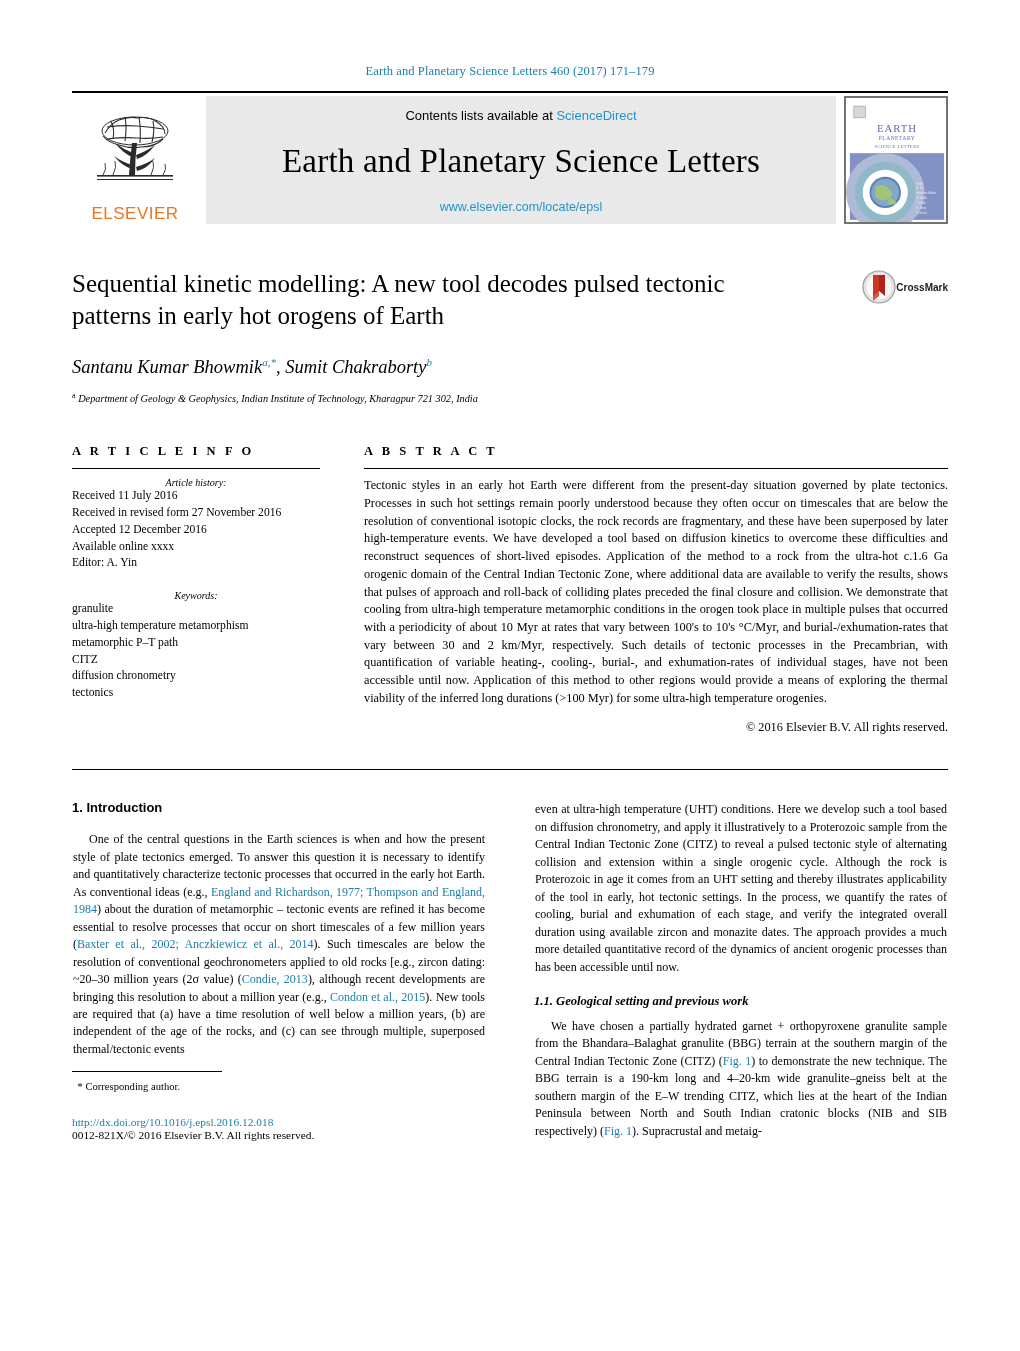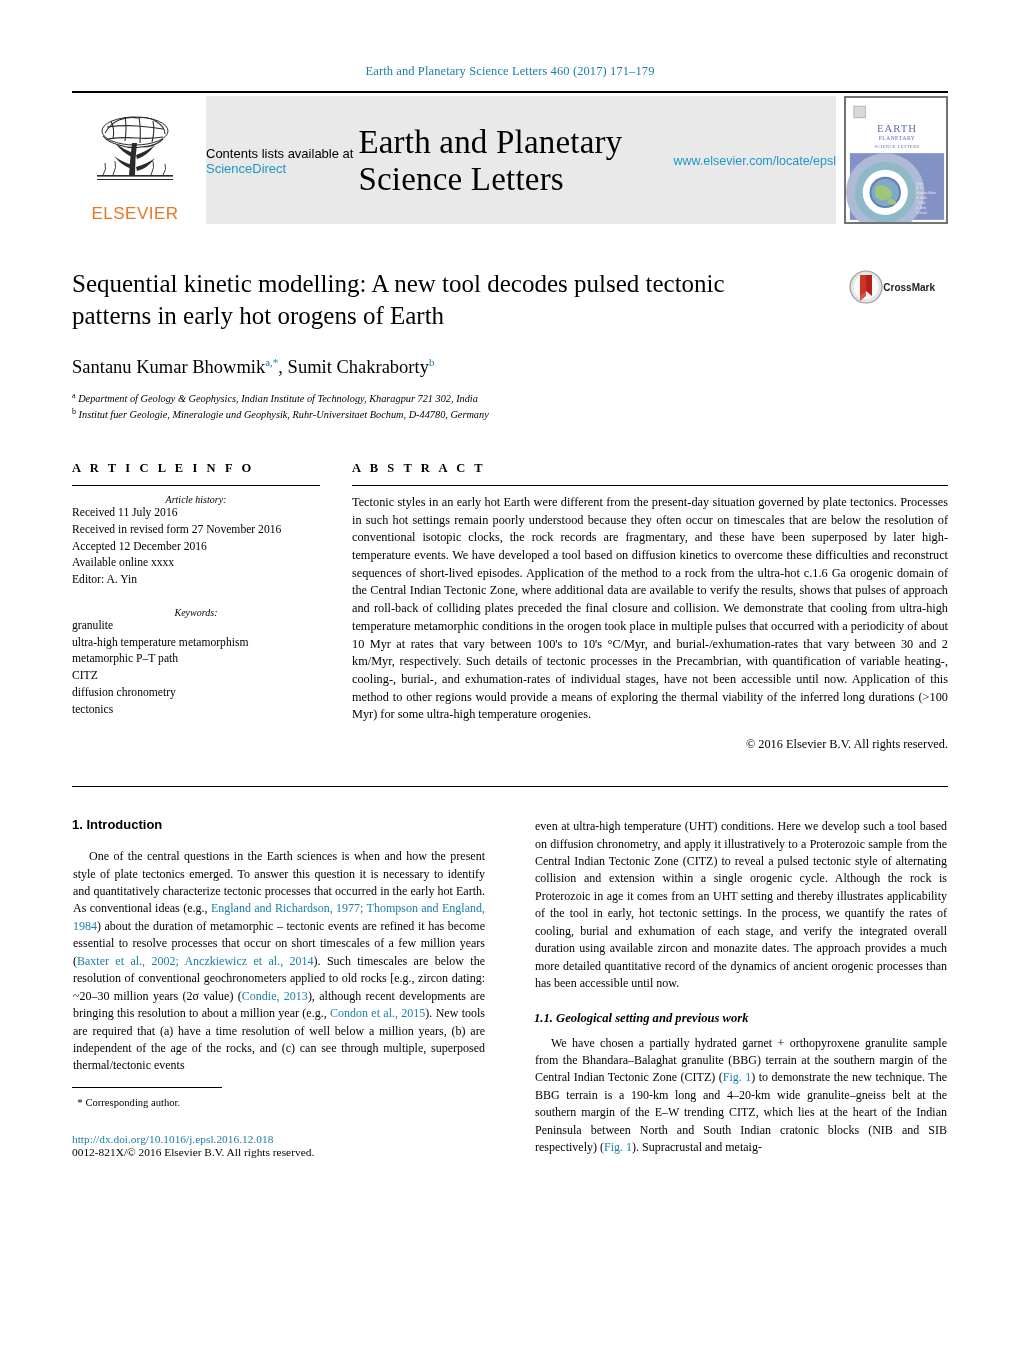--- a/index.html
+++ b/index.html
@@ -49,21 +49,21 @@
     font-size: 17px;
     letter-spacing: .5px;
     line-height: 1;
     font-weight: 400;
     text-align: center;
   }
   .masthead-center {
     flex: 1 1 auto;
     background: #e9e9e9;
     display: flex;
-    flex-direction: row;
+    flex-direction: column;
     align-items: center;
     justify-content: space-between;
     padding: 12px 0 10px 0;
     margin: 0 8px;
   }
   .contents-line {
     font-family: "Liberation Sans", sans-serif;
     font-size: 13px;
     color: #000;
   }
@@ -93,50 +93,51 @@
     font-family: "Liberation Serif", serif;
     font-size: 25px;
     line-height: 1.27;
     max-width: 700px;
     font-weight: 400;
   }
   .authors {
     margin-top: 24px;
     font-size: 18.5px;
     font-family: "Liberation Serif", serif;
+    font-style: italic;
   }
   .authors sup { color: #1a7fa8; font-size: 11px; }
   .authors sup.star { color: #1a7fa8; }
   .affils { margin-top: 12px; }
   .affil {
     font-size: 10.3px;
     font-style: italic;
     line-height: 1.38;
     font-family: "Liberation Serif", serif;
   }
   .affil sup { font-style: normal; font-size: 8px; vertical-align: super; }
   .crossmark {
     position: absolute;
-    right: 13px; top: 2px;
+    right: 0; top: 2px;
     display: flex;
     align-items: center;
     gap: 0;
   }
   .crossmark-label {
     font-family: "Liberation Sans", sans-serif;
     font-size: 10px;
     font-weight: bold;
     color: #222;
   }
 
   
   .info-abstract {
     margin-top: 38px;
     display: flex;
-    gap: 32px;
+    gap: 44px;
   }
   .col-info { flex: 0 0 248px; }
   .col-abs { flex: 1 1 auto; }
   .sec-head {
     font-family: "Liberation Serif", serif;
     font-weight: bold;
     font-size: 12.5px;
     letter-spacing: 3.1px;
   }
   .sec-rule { border-top: 1px solid #000; margin-top: 9px; margin-bottom: 8px; }
@@ -328,24 +329,20 @@
 
     <div class="authors">
       <span>Santanu Kumar Bhowmik</span><sup>a,</sup><sup class="star">*</sup><span>, </span><span>Sumit Chakraborty</span><sup>b</sup>
     </div>
 
     <div class="affils">
       <div class="affil">
         <sup>a</sup>
         <span>Department of Geology &amp; Geophysics, Indian Institute of Technology, Kharagpur 721 302, India</span>
       </div>
-      <div class="affil">
-        <sup>b</sup>
-        <span>Institut fuer Geologie, Mineralogie und Geophysik, Ruhr-Universitaet Bochum, D-44780, Germany</span>
-      </div>
     </div>
   </div>
 
   <div class="info-abstract">
 
     <div class="col-info">
       <div class="sec-head">A R T I C L E   I N F O</div>
       <div class="sec-rule"></div>
       <div class="info-sub">Article history:</div>
       <div class="info-line">Received 11 July 2016</div>

